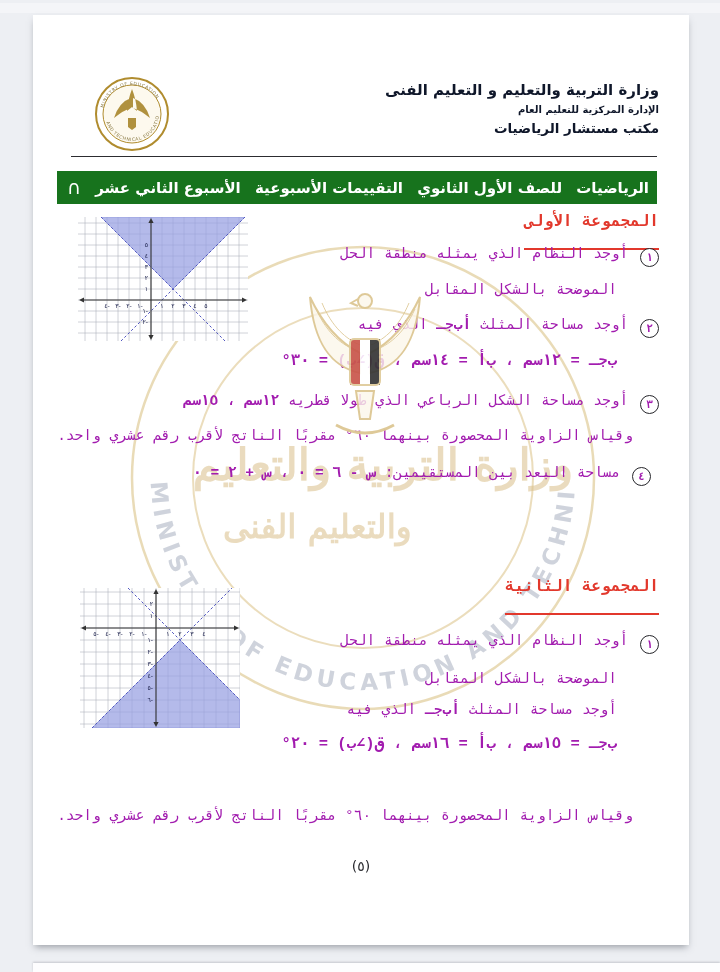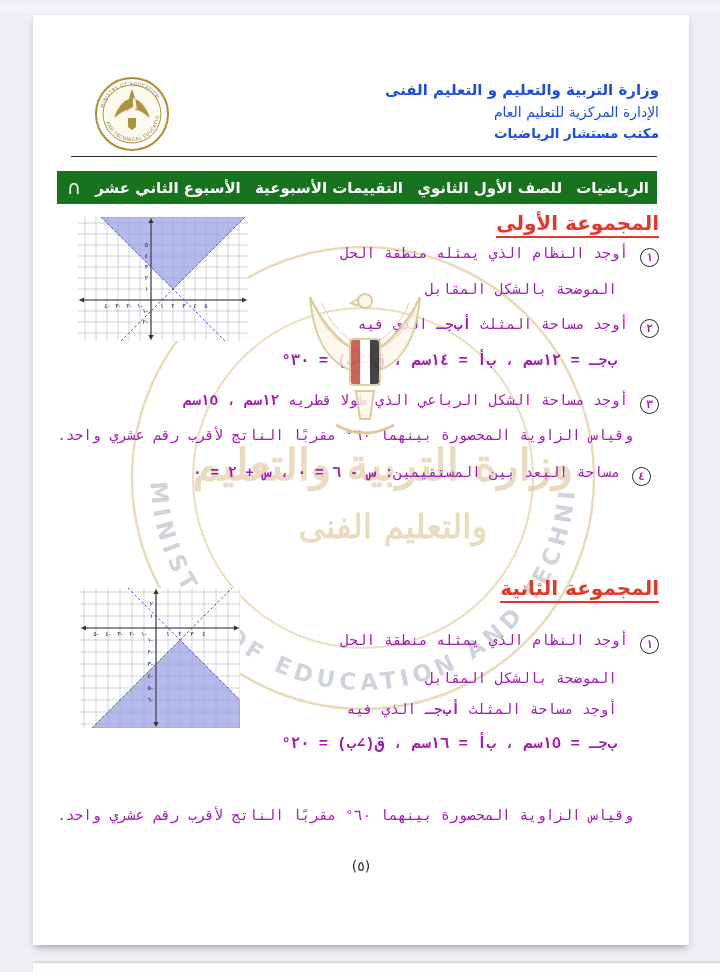--- a/index.html
+++ b/index.html
@@ -10,61 +10,61 @@
   }
   .top-sliver{position:absolute;left:0;top:3px;width:720px;height:10px;background:#f4f5f8;}
   .page{
     position:absolute;left:33px;top:15px;width:656px;height:930px;
     background:#ffffff;
     box-shadow:0 4px 7px -2px rgba(70,75,85,.5);
   }
   .next-page{position:absolute;left:33px;top:963px;width:687px;height:9px;background:#fdfdfe;box-shadow:0 -1px 2px rgba(120,124,132,.35);}
 
   
-  .hdr-text{position:absolute;right:30px;top:66px;direction:rtl;text-align:right;color:#1d4ed8;z-index:2;margin-left:40px;}
+  .hdr-text{position:absolute;right:30px;top:66px;direction:rtl;text-align:right;color:#0f172a;z-index:2;margin-left:40px;}
   .hdr-text .l1{font-size:15px;font-weight:bold;margin-bottom:5px;}
-  .hdr-text .l2{font-size:14px;font-weight:normal;margin-bottom:5px;}
+  .hdr-text .l2{font-size:10px;font-weight:bold;margin-bottom:5px;}
   .hdr-text .l3{font-size:13.5px;font-weight:bold;}
   .rule{position:absolute;left:38px;top:141px;width:586px;height:0;border-top:1.4px solid #2c2c30;z-index:2;}
 
   
   .banner{
     position:absolute;left:24px;top:156px;width:600px;height:33px;
     display:flex;direction:rtl;align-items:center;justify-content:space-between;
     padding:0 8px 0 10px;box-sizing:border-box;z-index:2;
   }
   .banner span{color:#ffffff;font-weight:bold;font-size:15px;white-space:nowrap;}
   .banner .cap{font-size:19px;font-weight:normal;transform:translateY(-1px);}
 
   
   .ar{position:absolute;direction:rtl;text-align:center;white-space:nowrap;
       font-size:14.5px;color:#a21caf;z-index:2;font-family:Liberation Mono, monospace;}
   .b{font-weight:bold;}
   .math{font-weight:bold;font-size:15.5px;}
-  .gtitle{position:absolute;direction:rtl;white-space:nowrap;font-weight:bold;font-size:20px;
-      padding-bottom:1px;z-index:2;}
+  .gtitle{position:absolute;direction:rtl;white-space:nowrap;font-weight:bold;font-size:16px;
+      padding-bottom:17px;z-index:2;font-family:Liberation Mono, monospace;}
   .qn{display:inline-flex;align-items:center;justify-content:center;
       width:17px;height:17px;border:1.6px solid #26262b;border-radius:50%;
       font-size:11px;font-weight:bold;margin-left:3px;background:#fff;vertical-align:-3px;flex:none;}
   .pagenum{position:absolute;left:0;right:0;top:843px;text-align:center;font-size:14px;color:#2a2b30;z-index:2;}
 
   
   .graph{position:absolute;z-index:2;background:#fff;}
   .grid{stroke:#a9adb8;stroke-width:.55;}
   .shade{fill:#97a0e2;fill-opacity:.72;stroke:#7d87d6;stroke-width:.5;}
   .bline{stroke:#5056c0;stroke-width:1;stroke-dasharray:2.6 2.2;fill:none;}
   .axis{stroke:#333;stroke-width:1.1;}
   .axhead{fill:#333;}
   .tick{font-size:6.2px;fill:#1a1f4a;font-family:"DejaVu Sans",sans-serif;}
 
   
   .wm-circle{position:absolute;left:85px;top:218px;width:490px;height:490px;z-index:1;pointer-events:none;}
   .wm-arabic1{position:absolute;left:130px;top:424px;width:440px;text-align:center;direction:rtl;
       font-size:44px;font-weight:bold;color:#d9bf89;opacity:.55;z-index:1;font-family:"DejaVu Serif","Liberation Serif",serif;}
-  .wm-arabic2{position:absolute;left:190px;top:492px;width:340px;text-align:center;direction:rtl;
+  .wm-arabic2{position:absolute;left:190px;top:492px;width:340px;text-align:left;direction:rtl;
       font-size:33px;font-weight:bold;color:#d9bf89;opacity:.55;z-index:1;font-family:"DejaVu Serif","Liberation Serif",serif;}
   .eagle{position:absolute;left:265px;top:272px;width:135px;height:155px;z-index:3;opacity:.95;pointer-events:none;}
   .seal{position:absolute;left:60px;top:60px;width:78px;height:78px;z-index:2;}
 </style>
 </head>
 <body>
 
 <div class="top-sliver"></div>
 
 <div class="page">

